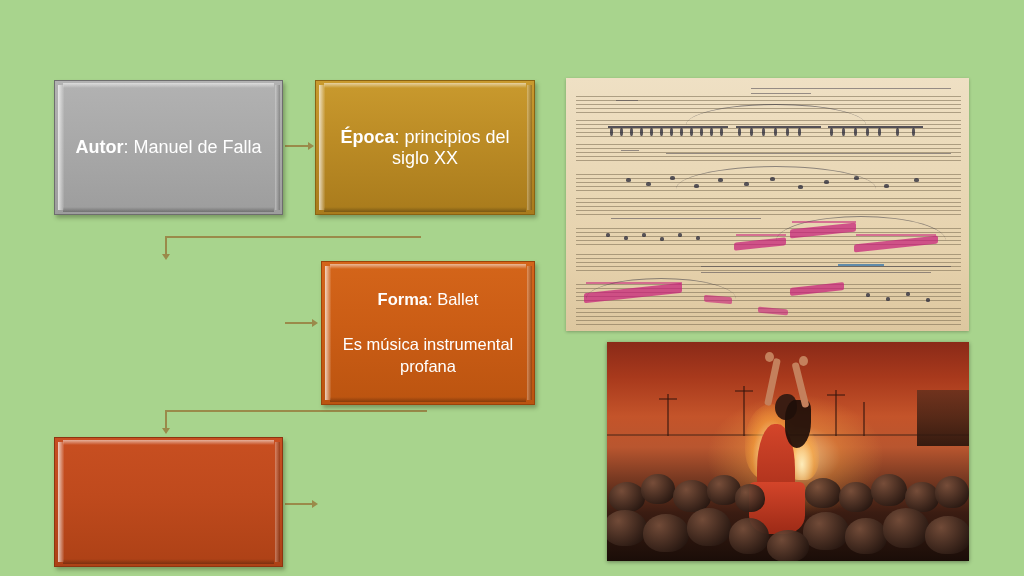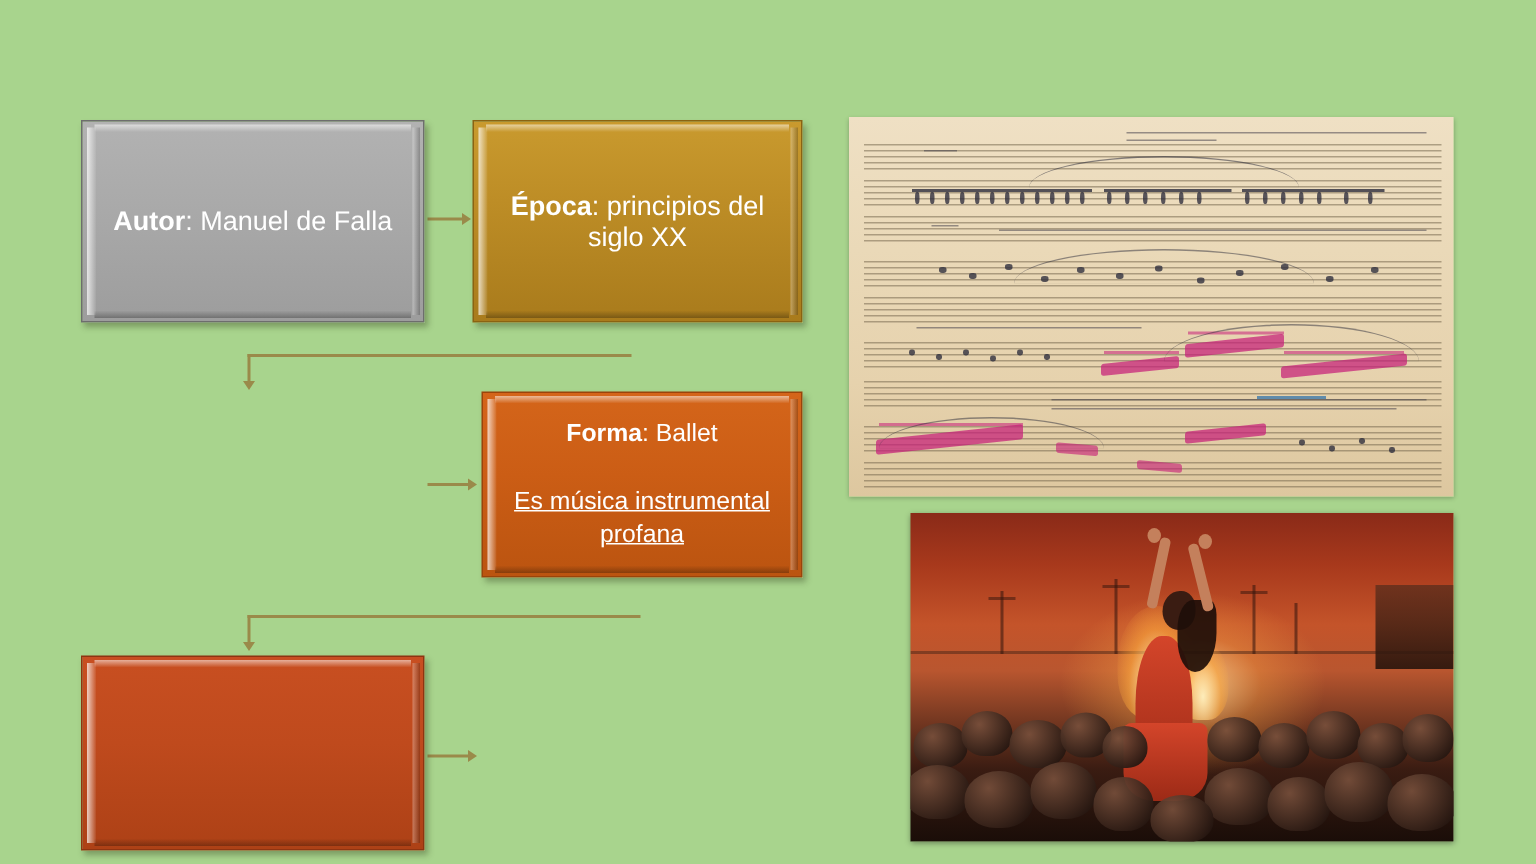--- a/index.html
+++ b/index.html
@@ -74,26 +74,26 @@
     border-color:#8a6312;
     font-size:18px;
   }
   #box-estreno{
     left:54px;top:261px;width:229px;height:124px;
     background:linear-gradient(to bottom,#c07a20 0%,#b86f19 45%,#a25d10 100%);
     border-color:#85500e;
     font-size:16.5px;
   }
   #box-forma{
-    left:321px;top:261px;width:214px;height:124px;
+    left:321px;top:261px;width:214px;height:144px;
     background:linear-gradient(to bottom,#d4651a 0%,#cb5d15 45%,#bb5410 100%);
     border-color:#9a440b;
     font-size:16.5px;
   }
-  #box-forma .ln.p2{margin-top:24px;text-decoration:underline;}
+  #box-forma .ln.p2{margin-top:24px;}
   #box-plantilla{
     left:54px;top:437px;width:229px;height:130px;
     background:linear-gradient(to bottom,#c84f21 0%,#bf4a1d 45%,#ad4116 100%);
     border-color:#8e3411;
     font-size:14.5px;
   }
   #box-opinion{
     left:321px;top:437px;width:214px;height:130px;
     background:linear-gradient(to bottom,#da3b20 0%,#cf361c 45%,#bd2f16 100%);
     border-color:#9b2611;

